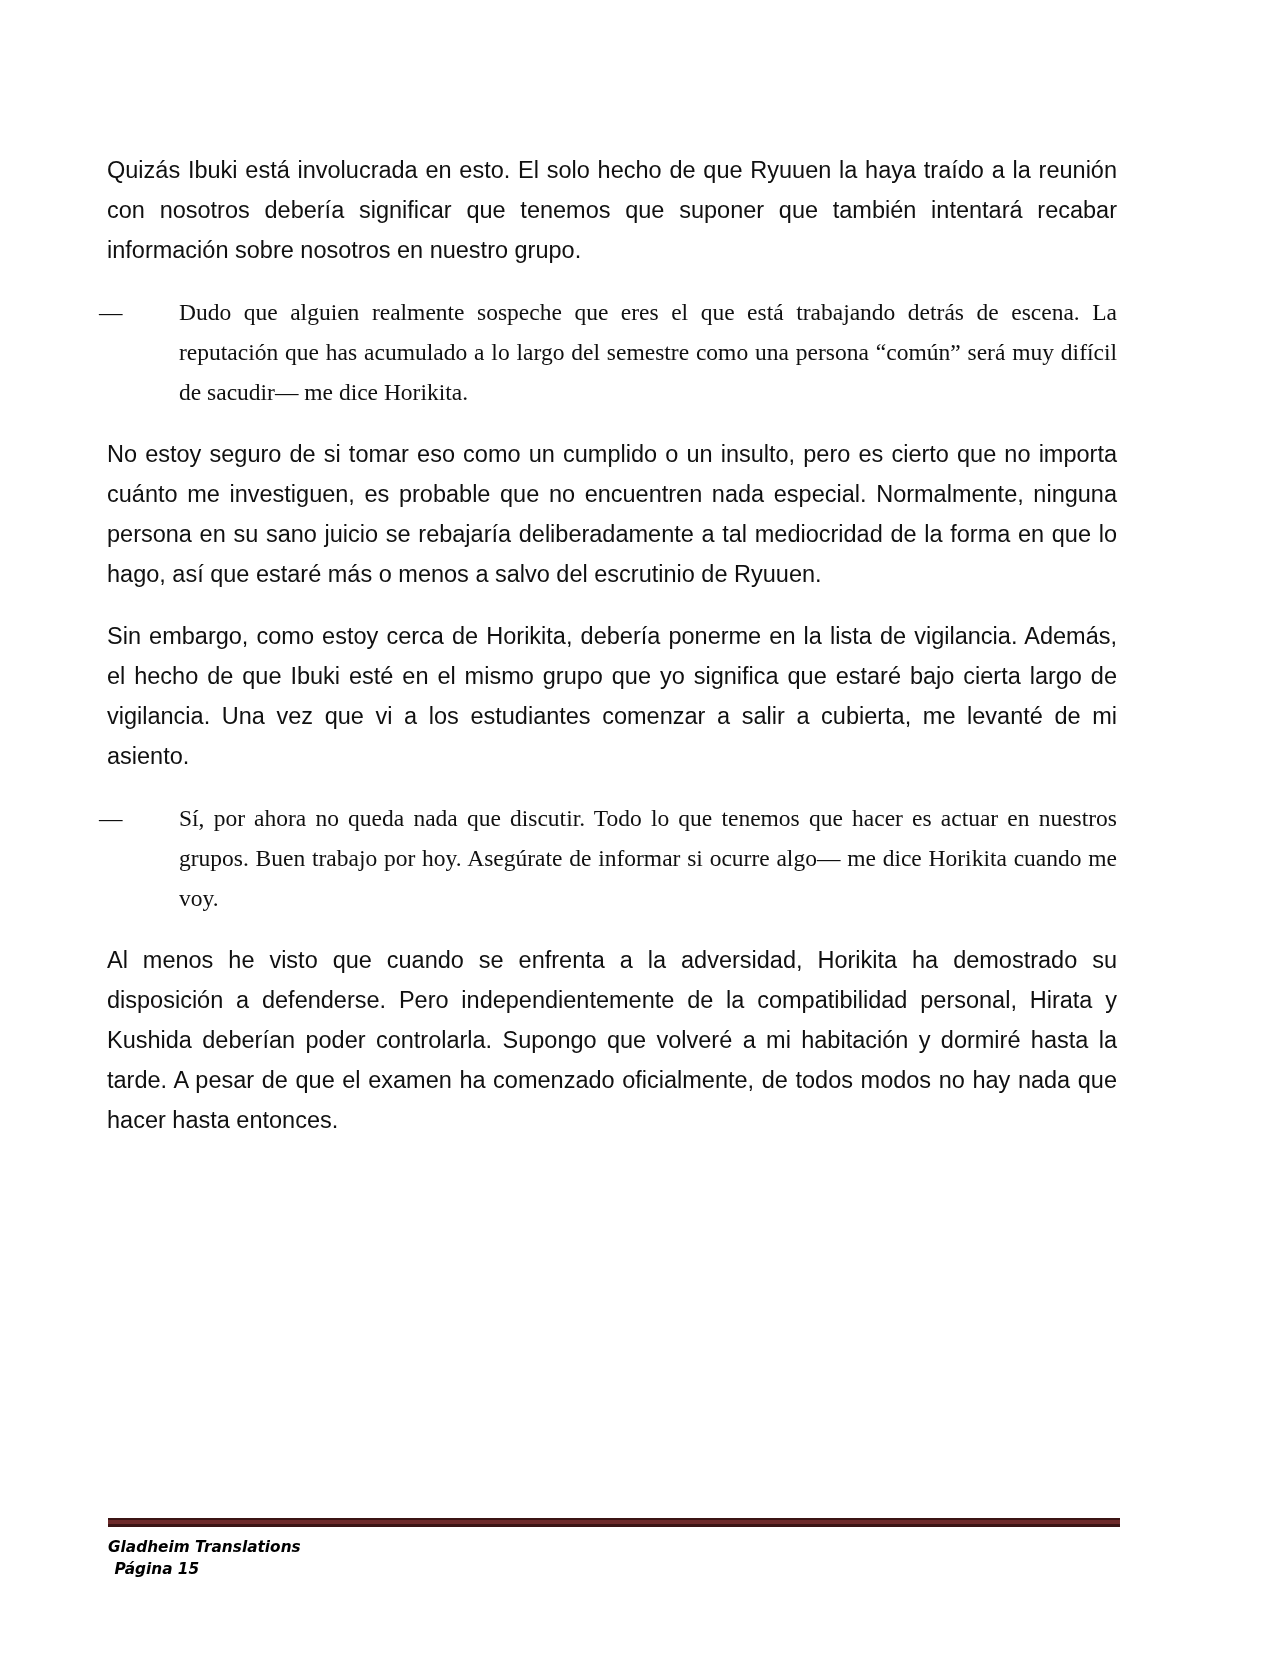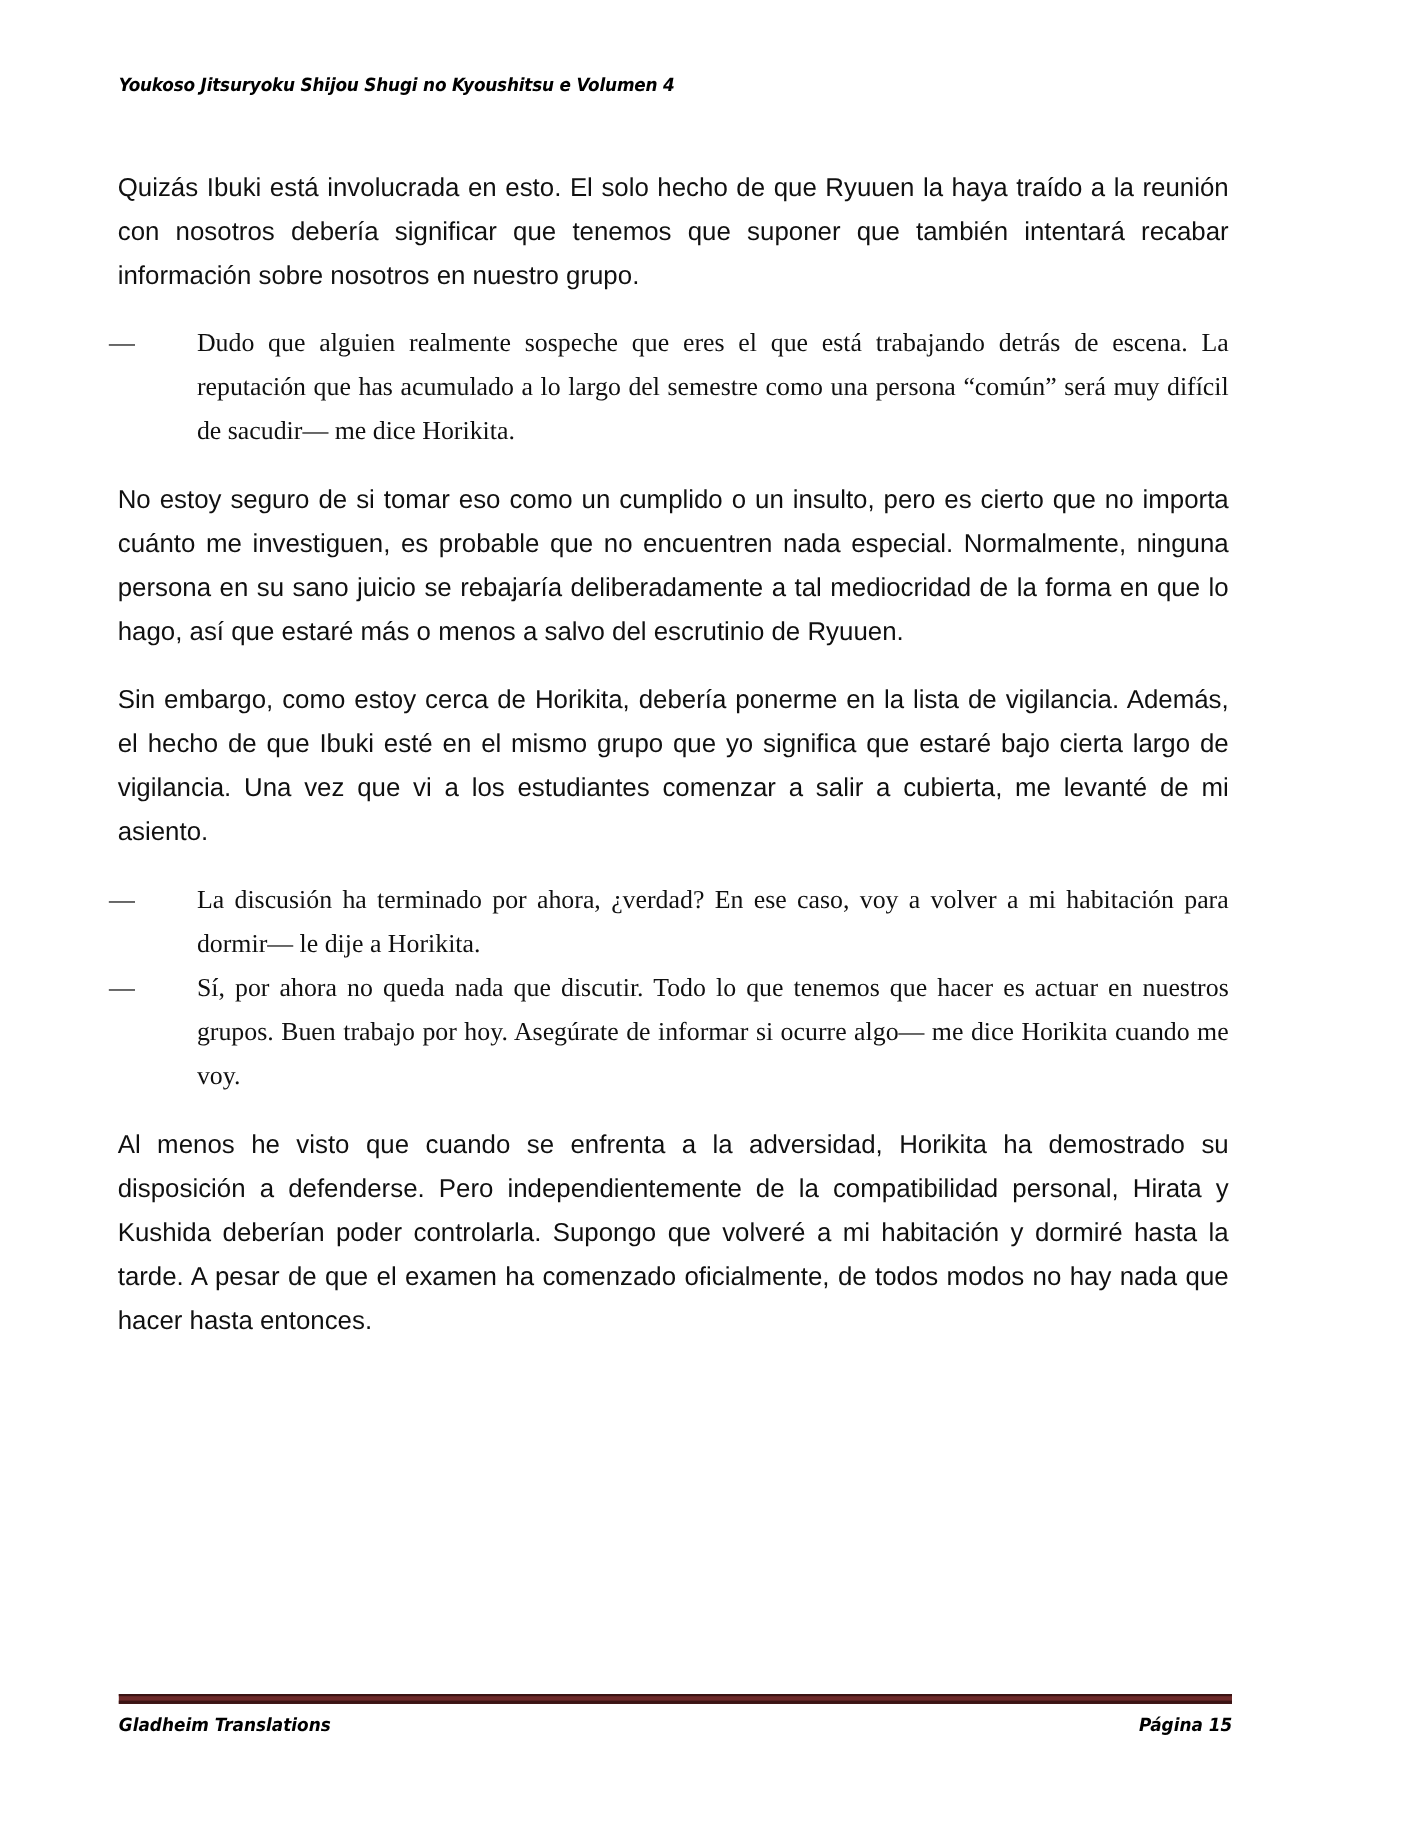--- a/index.html
+++ b/index.html
@@ -102,58 +102,55 @@
     background: #6d2a2a;
     border-top: 2.5px solid #3b1414;
     border-bottom: 3px solid #3b1414;
     margin-bottom: 9px;
   }
   .footer-row {
     display: flex;
     align-items: baseline;
     justify-content: space-between;
     width: 100%;
+    flex-direction: column;
   }
   .footer-left,
   .footer-right {
     font-family: "DejaVu Sans", sans-serif;
     font-weight: bold;
     font-style: italic;
     font-size: 16.5px;
     line-height: 22px;
     color: #000000;
     white-space: nowrap;
     transform: scaleX(0.93);
   }
   .footer-left { transform-origin: left center; }
   .footer-right { transform-origin: right center; }
 </style>
 </head>
 <body>
 
 <div class="page">
 
-  <div class="page-header">
-    <div class="header-title">Youkoso Jitsuryoku Shijou Shugi no Kyoushitsu e Volumen 4</div>
-  </div>
 
   <div class="content">
 
     <p class="body-par">Quizás Ibuki está involucrada en esto. El solo hecho de que Ryuuen la haya traído a la reunión con nosotros debería significar que tenemos que suponer que también intentará recabar información sobre nosotros en nuestro grupo.</p>
 
     <div class="dialogue-block">
       <p class="dialogue-line"><span class="dash">—</span><span>Dudo que alguien realmente sospeche que eres el que está trabajando detrás de escena. La reputación que has acumulado a lo largo del semestre como una persona “común” será muy difícil de sacudir— me dice Horikita.</span></p>
     </div>
 
     <p class="body-par">No estoy seguro de si tomar eso como un cumplido o un insulto, pero es cierto que no importa cuánto me investiguen, es probable que no encuentren nada especial. Normalmente, ninguna persona en su sano juicio se rebajaría deliberadamente a tal mediocridad de la forma en que lo hago, así que estaré más o menos a salvo del escrutinio de Ryuuen.</p>
 
     <p class="body-par">Sin embargo, como estoy cerca de Horikita, debería ponerme en la lista de vigilancia. Además, el hecho de que Ibuki esté en el mismo grupo que yo significa que estaré bajo cierta largo de vigilancia. Una vez que vi a los estudiantes comenzar a salir a cubierta, me levanté de mi asiento.</p>
 
     <div class="dialogue-block">
-      <p class="dialogue-line"><span class="dash">—</span><span>La discusión ha terminado por ahora, ¿verdad? En ese caso, voy a volver a mi habitación para dormir— le dije a Horikita.</span></p>
       <p class="dialogue-line"><span class="dash">—</span><span>Sí, por ahora no queda nada que discutir. Todo lo que tenemos que hacer es actuar en nuestros grupos. Buen trabajo por hoy. Asegúrate de informar si ocurre algo— me dice Horikita cuando me voy.</span></p>
     </div>
 
     <p class="body-par">Al menos he visto que cuando se enfrenta a la adversidad, Horikita ha demostrado su disposición a defenderse. Pero independientemente de la compatibilidad personal, Hirata y Kushida deberían poder controlarla. Supongo que volveré a mi habitación y dormiré hasta la tarde. A pesar de que el examen ha comenzado oficialmente, de todos modos no hay nada que hacer hasta entonces.</p>
 
   </div>
 
   <div class="page-footer">
     <div class="footer-rule"></div>
     <div class="footer-row">

